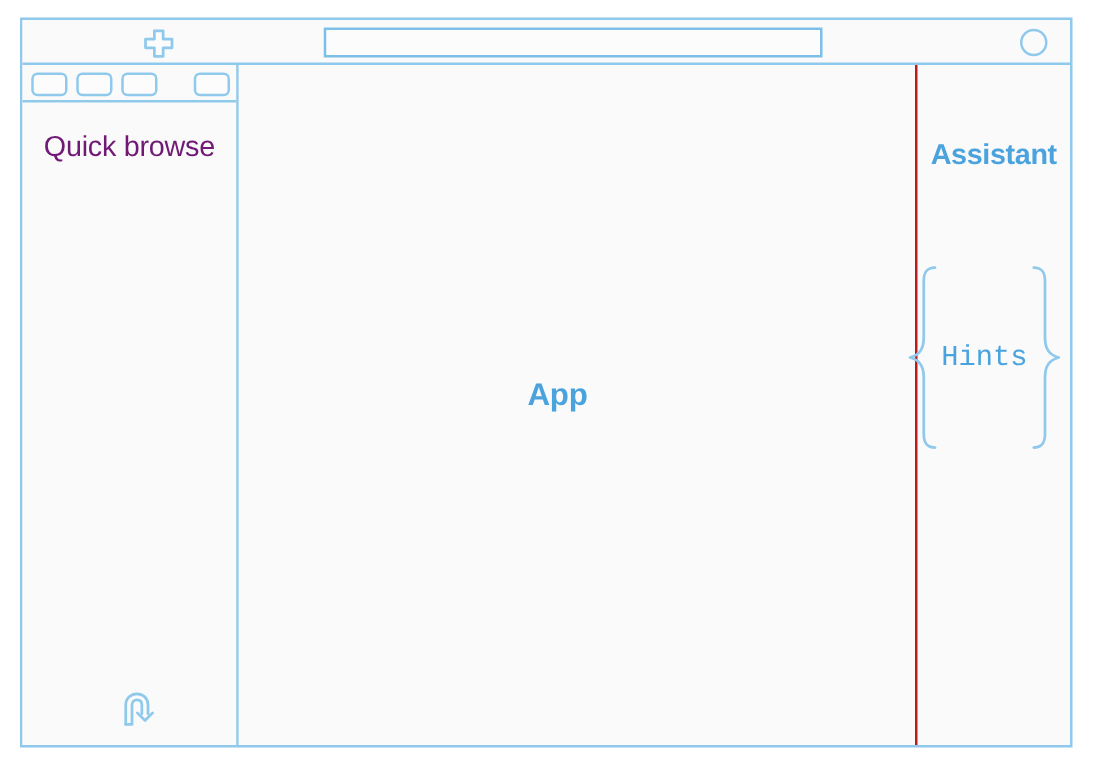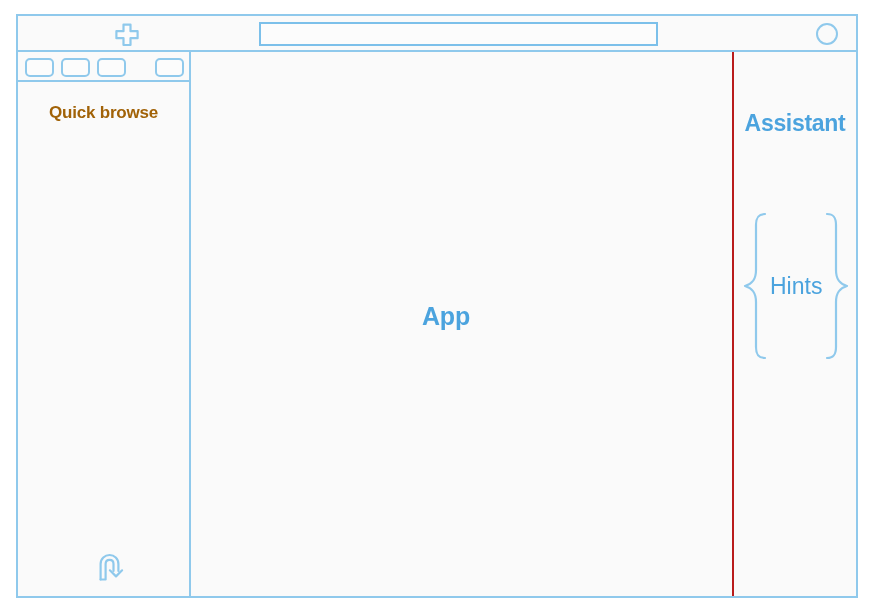--- a/index.html
+++ b/index.html
@@ -133,24 +133,24 @@
   .tab-chip.c2 { left: 43px; }
   .tab-chip.c3 { left: 79px; }
   .tab-chip.c4 { left: 137px; }
 
   .sidebar-title {
     position: absolute;
     left: 0;
     right: 0;
     top: 50px;
     text-align: center;
-    font-size: 17px;
-    font-weight: bold;
+    font-size: 23px;
+    font-weight: normal;
     line-height: 1.32;
-    color: #a16207;
+    color: #701a75;
     letter-spacing: -0.2px;
   }
 
   .undo-icon {
     position: absolute;
     left: 76px;
     bottom: 14px;
     width: 34px;
     height: 30px;
   }
@@ -204,21 +204,22 @@
     letter-spacing: -0.3px;
   }
   .hints-block {
     position: absolute;
     left: 8px;
     right: 6px;
     top: 160px;
     height: 148px;
     display: flex;
     align-items: center;
-    justify-content: flex-start;
+    justify-content: flex-end;
+    font-family: Liberation Mono, monospace;
   }
   .brace {
     width: 26px;
     height: 148px;
     flex: 0 0 auto;
   }
   .hints-label {
     font-size: 23px;
     font-weight: normal;
     color: #4BA3DE;

